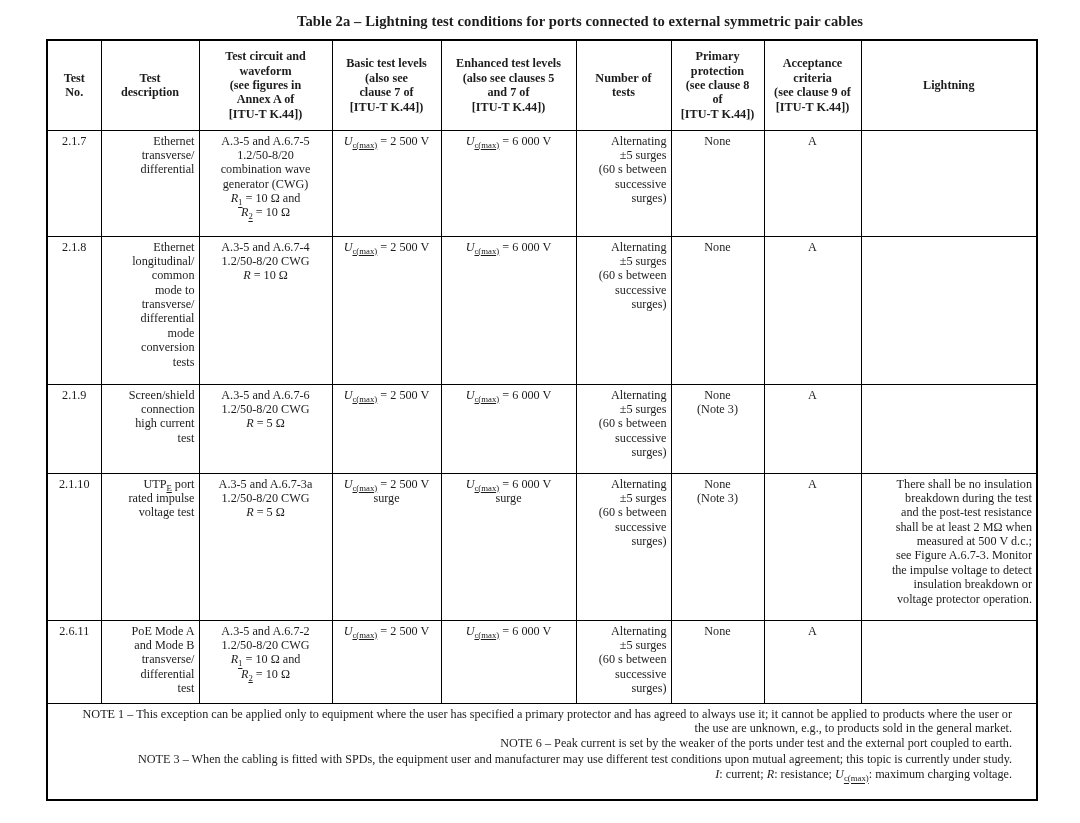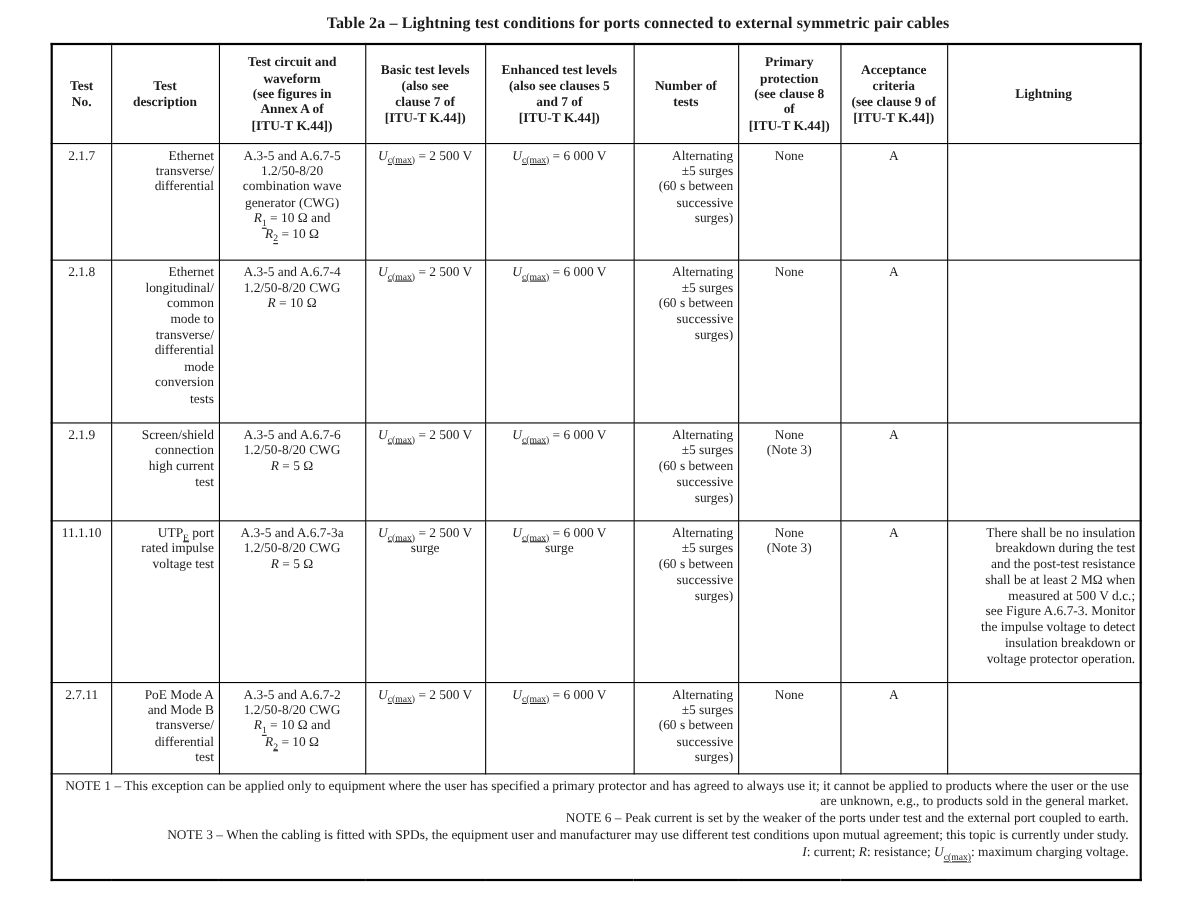--- a/index.html
+++ b/index.html
@@ -24,21 +24,21 @@
     font-size: 12.2px; line-height: 1.18;
     overflow: hidden;
   }
   .doc-table th {
     vertical-align: middle; text-align: center;
     font-weight: bold; padding: 3px 2px;
   }
   .doc-table td { vertical-align: top; padding: 3px 4px; margin-top: 13px; }
   td.c { text-align: center; }
   td.l { text-align: right; }
-  td.notes-cell { padding: 3px 10px; }
+  td.notes-cell { padding: 3px 24px; }
   .note-line { margin-bottom: 1px; }
   sub { font-size: 0.72em; line-height: 0; text-decoration: underline; }
 </style>
 </head>
 <body>
 
 <div class="page">
   <div class="content">
 
     <div class="table-title">Table 2a – Lightning test conditions for ports connected to external symmetric pair cables</div>
@@ -96,32 +96,32 @@
           <td class="l">Screen/shield<br>connection<br>high current<br>test</td>
           <td class="c">A.3-5 and A.6.7-6<br>1.2/50-8/20 CWG<br><i>R</i> = 5 Ω</td>
           <td class="c"><i>U</i><sub>c(max)</sub> = 2 500 V</td>
           <td class="c"><i>U</i><sub>c(max)</sub> = 6 000 V</td>
           <td class="l">Alternating<br>±5 surges<br>(60 s between<br>successive<br>surges)</td>
           <td class="c">None<br>(Note 3)</td>
           <td class="c">A</td>
           <td class="l"></td>
         </tr>
         <tr style="height:147px">
-          <td class="c">11.1.10</td>
+          <td class="c">2.1.10</td>
           <td class="l">UTP<sub>E</sub> port<br>rated impulse<br>voltage test</td>
           <td class="c">A.3-5 and A.6.7-3a<br>1.2/50-8/20 CWG<br><i>R</i> = 5 Ω</td>
           <td class="c"><i>U</i><sub>c(max)</sub> = 2 500 V<br>surge</td>
           <td class="c"><i>U</i><sub>c(max)</sub> = 6 000 V<br>surge</td>
           <td class="l">Alternating<br>±5 surges<br>(60 s between<br>successive<br>surges)</td>
           <td class="c">None<br>(Note 3)</td>
           <td class="c">A</td>
           <td class="l">There shall be no insulation<br>breakdown during the test<br>and the post-test resistance<br>shall be at least 2 MΩ when<br>measured at 500 V d.c.;<br>see Figure A.6.7-3. Monitor<br>the impulse voltage to detect<br>insulation breakdown or<br>voltage protector operation.</td>
         </tr>
         <tr style="height:83px">
-          <td class="c">2.7.11</td>
+          <td class="c">2.6.11</td>
           <td class="l">PoE Mode A<br>and Mode B<br>transverse/<br>differential<br>test</td>
           <td class="c">A.3-5 and A.6.7-2<br>1.2/50-8/20 CWG<br><i>R</i><sub>1</sub> = 10 Ω and<br><i>R</i><sub>2</sub> = 10 Ω</td>
           <td class="c"><i>U</i><sub>c(max)</sub> = 2 500 V</td>
           <td class="c"><i>U</i><sub>c(max)</sub> = 6 000 V</td>
           <td class="l">Alternating<br>±5 surges<br>(60 s between<br>successive<br>surges)</td>
           <td class="c">None</td>
           <td class="c">A</td>
           <td class="l"></td>
         </tr>
         <tr style="height:97px">

